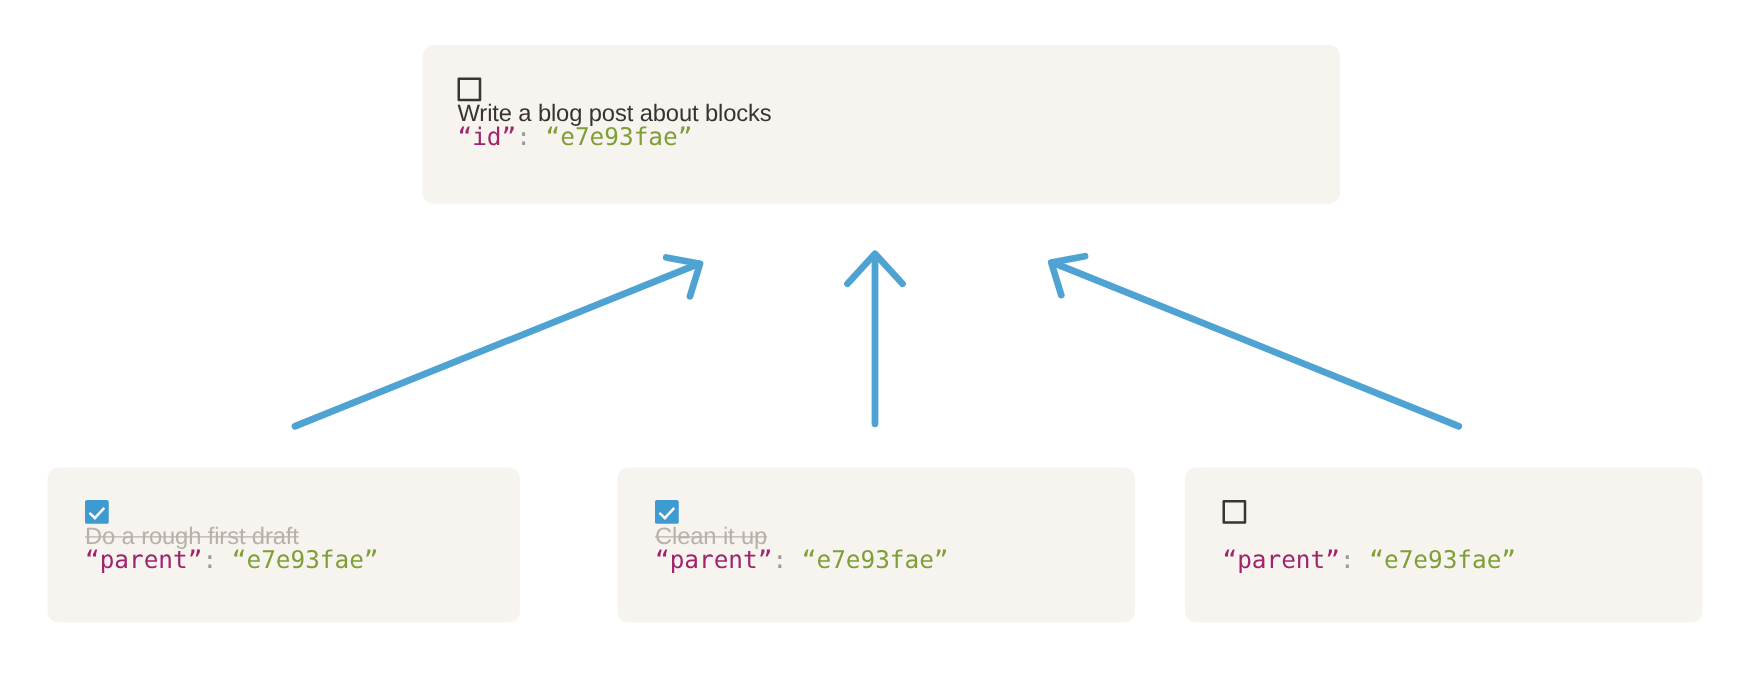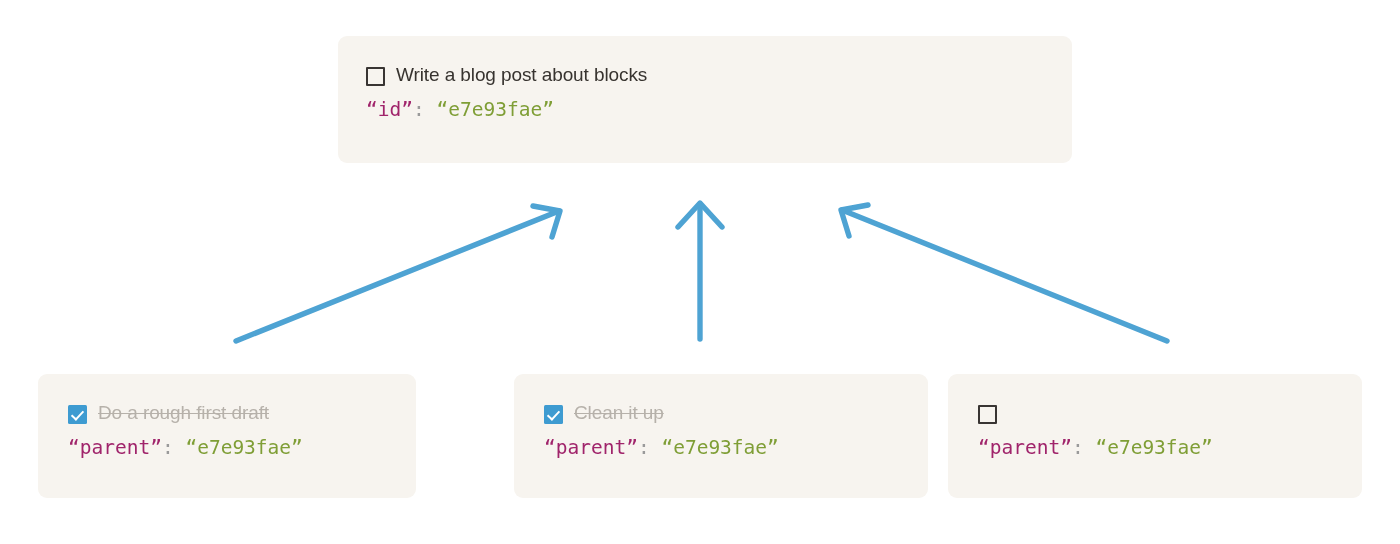--- a/index.html
+++ b/index.html
@@ -47,29 +47,30 @@
     padding: 26px 0 0 28px;
   }
 
   .card-bottom {
     top: 374px;
     height: 124px;
     padding: 26px 0 0 30px;
   }
 
   .card-b1 { left: 38px;  width: 378px; }
-  .card-b2 { left: 514px; width: 414px; }
+  .card-b2 { left: 494px; width: 414px; }
   .card-b3 { left: 948px; width: 414px; }
 
   
   .todo-line {
     display: flex;
-    align-items: flex-end;
+    align-items: flex-start;
     height: 24px;
     margin-bottom: 11px;
+    flex-direction: column;
   }
 
   .checkbox {
     width: 19px;
     height: 19px;
     box-sizing: border-box;
     flex: 0 0 auto;
     margin-right: 11px;
     position: relative;
   }

